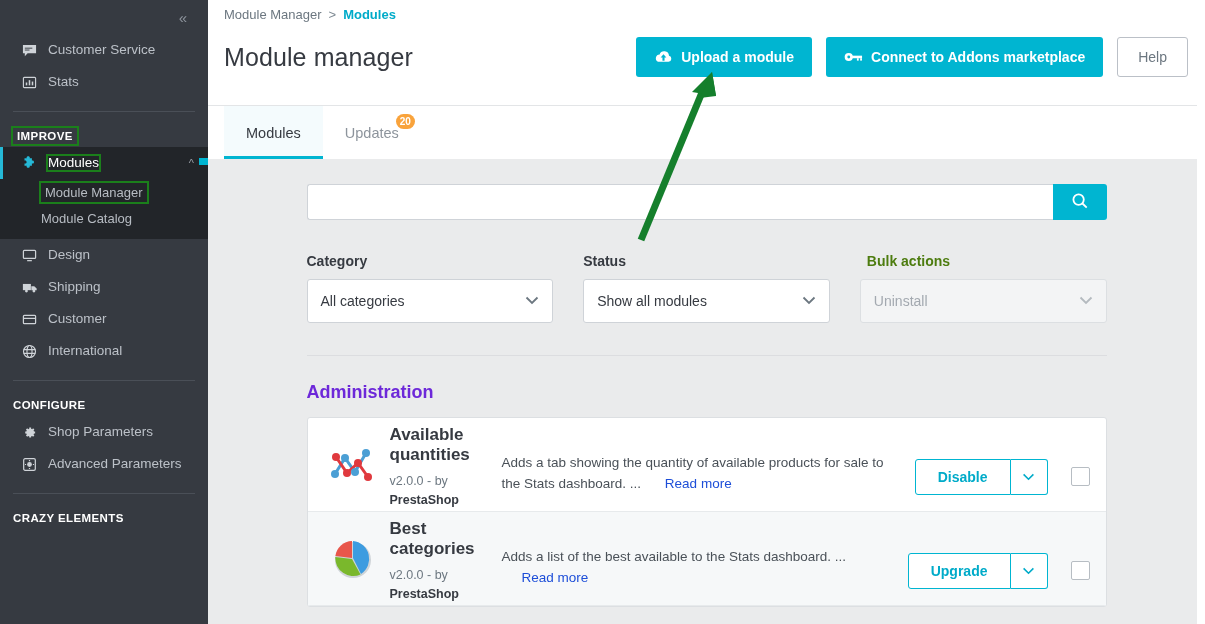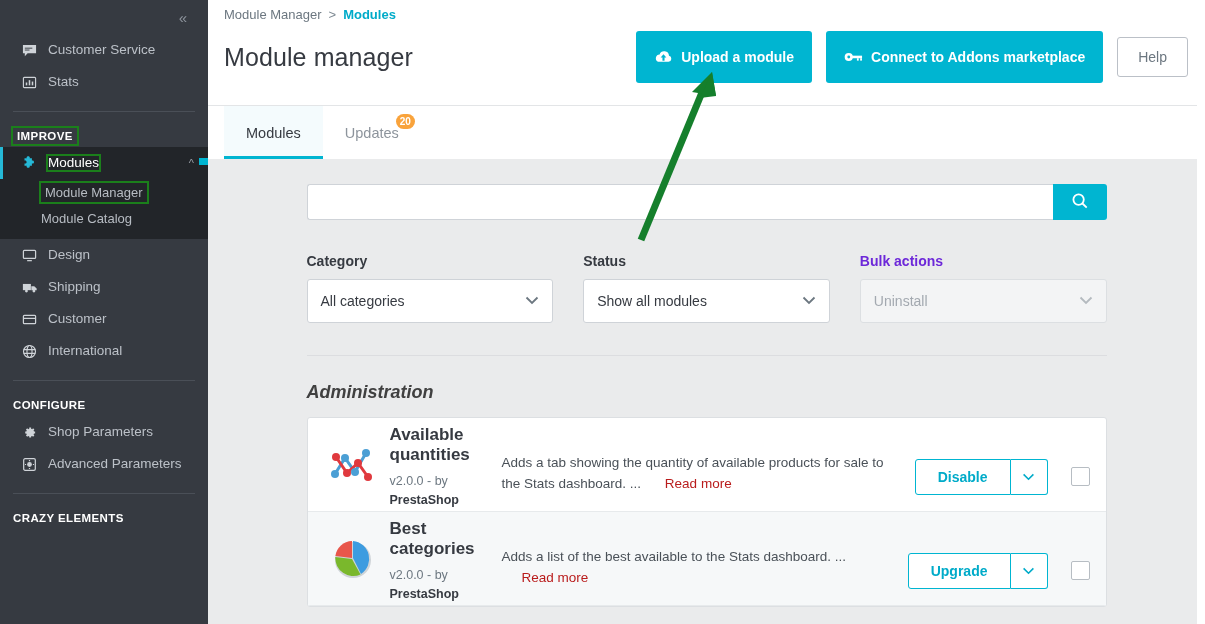--- a/index.html
+++ b/index.html
@@ -88,21 +88,21 @@
 
   .head-row { display: flex; align-items: center; height: 66px; }
   .page-title { font-size: 25px; color: #363a41; font-weight: normal; letter-spacing: .1px; }
   .head-actions { margin-left: auto; display: flex; align-items: center; gap: 14px; padding-right: 1px; }
 
   .btn {
     display: inline-flex; align-items: center; justify-content: center; gap: 8px;
     border-radius: 3px; font-size: 14px; font-weight: bold;
     cursor: pointer; border: none; white-space: nowrap;
   }
-  .btn-primary { background: #00b5d1; color: #fff; height: 52px; padding: 0 18px; }
+  .btn-primary { background: #00b5d1; color: #fff; height: 40px; padding: 0 18px; }
   .btn-outline { background: #fff; color: #6c7780; border: 1px solid #bbc0c7; height: 40px; padding: 0 20px; font-weight: normal; font-size: 14px; }
   .btn svg { display: block; }
 
   .tabs {
     background: #fff; border-top: 1px solid #e3e5e7;
     height: 54px; display: flex; align-items: stretch; padding-left: 16px;
   }
   .tab {
     display: flex; align-items: center; padding: 0 22px;
     font-size: 14.5px; color: #8d949c; cursor: pointer; position: relative;
@@ -126,46 +126,46 @@
     font-size: 14px; color: #363a41; font-family: "Liberation Sans", sans-serif; outline: none;
   }
   .search-btn {
     width: 54px; background: #00b5d1; border: none; border-radius: 0 3px 3px 0;
     display: flex; align-items: center; justify-content: center; cursor: pointer;
   }
 
   .filters { display: flex; gap: 30px; margin-top: 33px; }
   .filter { flex: 1 1 0; }
   .filter-label { font-size: 14px; font-weight: bold; color: #363a41; margin-bottom: 10px; }
-  .filter-label.muted { color: #6d28d9; }
+  .filter-label.muted { color: #4d7c0f; margin-left: 7px; }
   .select {
     position: relative; height: 44px; background: #fff;
     border: 1px solid #cfd3d8; border-radius: 3px;
     display: flex; align-items: center; padding: 0 13px;
     font-size: 14px; color: #363a41; cursor: pointer;
   }
   .select.disabled { background: #f3f4f5; border-color: #dcdfe2; color: #a3a9b0; cursor: default; }
   .select .caret { margin-left: auto; color: #6c7780; font-size: 12px; }
   .select.disabled .caret { color: #b4babf; }
 
   .divider { height: 1px; background: #dcdde0; margin-top: 32px; }
 
-  .section-title { font-size: 18px; font-weight: bold; color: #404040; margin-top: 26px; margin-bottom: 14px; font-style: italic; }
+  .section-title { font-size: 18px; font-weight: bold; color: #6d28d9; margin-top: 26px; margin-bottom: 14px; }
 
   .module-list { background: #fff; border: 1px solid #dcdfe2; border-radius: 3px; overflow: hidden; }
   .module-row { display: flex; align-items: center; height: 94px; padding: 0 16px 0 18px; border-bottom: 1px solid #e7eaec; }
   .module-row.alt { background: #f6f8f9; }
   .m-icon { width: 54px; flex: 0 0 54px; display: flex; align-items: center; justify-content: center; }
   .m-main { display: flex; flex: 1 1 auto; align-items: flex-start; padding-left: 10px; padding-top: 5px; }
   .m-left { width: 112px; flex: 0 0 112px; }
   .m-name { font-size: 17px; font-weight: bold; color: #363a41; margin-bottom: 7px; }
   .m-meta { font-size: 12.5px; color: #6c7780; line-height: 1.5; }
   .m-meta b { color: #363a41; }
   .m-desc { flex: 1 1 auto; font-size: 13.5px; color: #4a5158; line-height: 1.55; padding-top: 28px; max-width: 390px; }
-  .m-desc a { color: #b91c1c; text-decoration: none; padding-left: 20px; }
+  .m-desc a { color: #1d4ed8; text-decoration: none; padding-left: 20px; }
   .m-actions { display: flex; align-items: center; gap: 23px; padding-top: 24px; }
   .btn-group { display: flex; }
   .btn-ghost {
     border: 1px solid #00b5d1; background: #fff; color: #00abc9;
     height: 36px; padding: 0 22px; font-size: 14px; font-weight: bold;
     border-radius: 3px 0 0 3px; cursor: pointer; display: flex; align-items: center; justify-content: center;
     font-family: "Liberation Sans", sans-serif;
   }
   .btn-ghost-caret {
     border: 1px solid #00b5d1; border-left: none; background: #fff; color: #00abc9;

